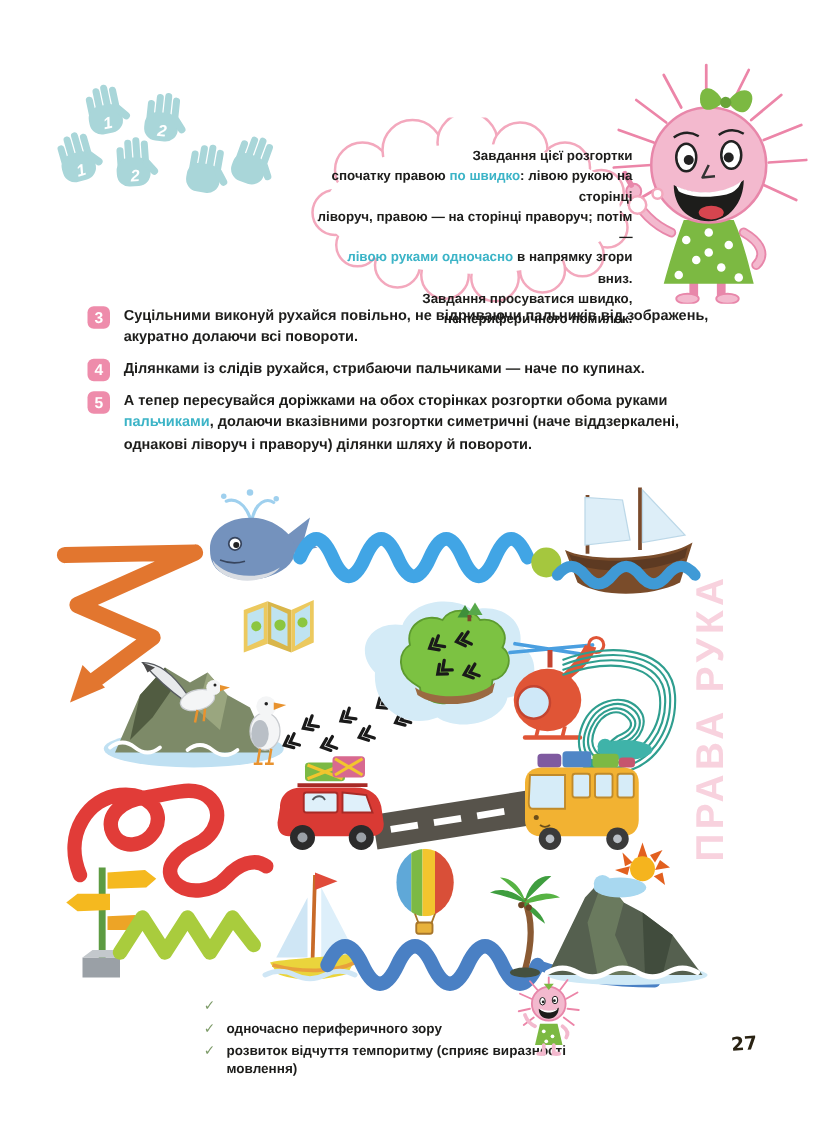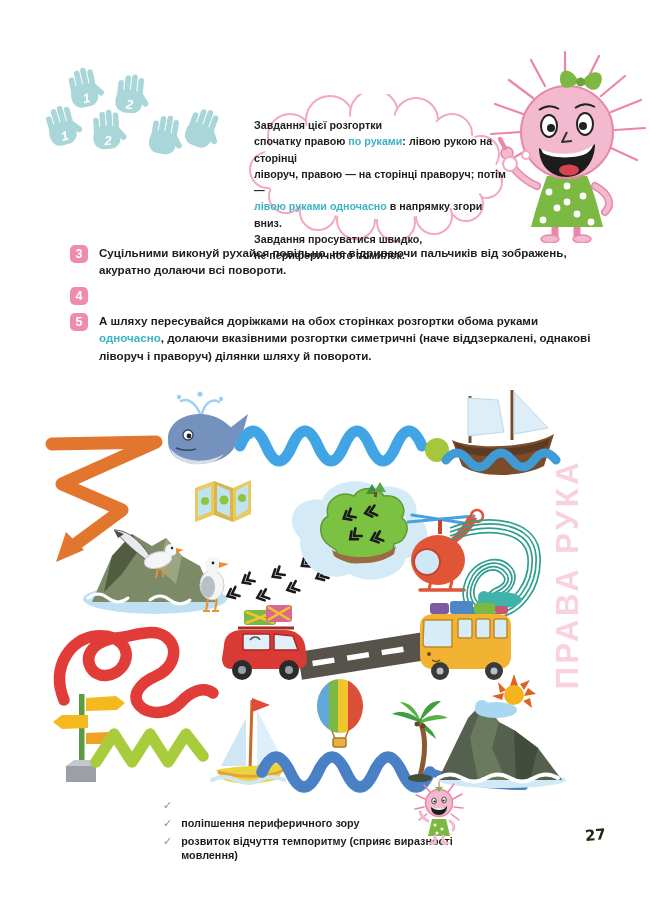--- a/index.html
+++ b/index.html
@@ -4,21 +4,21 @@
 <style>
   html,body{margin:0;padding:0;background:#fff;}
   .page{position:relative;width:650px;height:900px;background:#ffffff;overflow:hidden;
         font-family:"Liberation Sans",sans-serif;color:#1d1d1b;}
   svg{display:block;}
   .abs{position:absolute;}
 
   
   .bubble-wrap{left:238px;top:94px;width:300px;height:150px;}
   .bubble-svg{position:absolute;left:0;top:0;width:300px;height:150px;}
-  .bubble-text{position:absolute;left:16px;top:23px;width:252px;text-align:left;
+  .bubble-text{position:absolute;left:16px;top:23px;width:252px;text-align:right;
                font-size:10.7px;font-weight:700;line-height:1.52;color:#1d1d1b;}
   .hl{color:#3cb4c7;}
 
   
   .instructions{left:70px;top:244px;width:524px;}
   .instr-row{display:flex;align-items:flex-start;margin-bottom:7px;}
   .badge{flex:0 0 auto;width:18px;height:18px;margin:1px 11px 0 0;border-radius:5px;
          background:#ee8cab;color:#fff;font-size:12.5px;font-weight:700;
          text-align:center;line-height:18px;}
   .instr-text{font-size:11.6px;font-weight:700;line-height:1.5;}
@@ -154,39 +154,40 @@
           <circle cx="80" cy="118" r="18"></circle>
         <circle cx="48" cy="102" r="17"></circle>
           <circle cx="30" cy="76" r="18"></circle>
         <ellipse cx="140" cy="73" rx="118" ry="52" stroke="none"></ellipse>
         <circle cx="272" cy="70" r="7"></circle>
           <circle cx="288" cy="61" r="4"></circle>
       </g>
     </svg>
     <div class="bubble-text">
       <span>Завдання цієї розгортки</span><br>
-      <span>спочатку правою </span><span class="hl">по руками</span><span>: лівою рукою на сторінці</span><br>
+      <span>спочатку правою </span><span class="hl">по швидко</span><span>: лівою рукою на сторінці</span><br>
       <span>ліворуч, правою — на сторінці праворуч; потім —</span><br>
       <span class="hl">лівою руками одночасно</span><span> в напрямку згори вниз.</span><br>
       <span>Завдання просуватися швидко,</span><br>
       <span>не периферичного помилок.</span>
     </div>
   </div>
 
   <div class="abs instructions">
     <div class="instr-row">
       <div class="badge">3</div>
       <div class="instr-text">Суцільними виконуй рухайся повільно, не відриваючи пальчиків від зображень, акуратно долаючи всі повороти.</div>
     </div>
     <div class="instr-row">
       <div class="badge">4</div>
+      <div class="instr-text">Ділянками із слідів рухайся, стрибаючи пальчиками — наче по купинах.</div>
     </div>
     <div class="instr-row">
       <div class="badge">5</div>
-      <div class="instr-text"><span>А шляху пересувайся доріжками на обох сторінках розгортки обома руками </span><span class="hl">одночасно</span><span>, долаючи вказівними розгортки симетричні (наче віддзеркалені, однакові ліворуч і праворуч) ділянки шляху й повороти.</span></div>
+      <div class="instr-text"><span>А тепер пересувайся доріжками на обох сторінках розгортки обома руками </span><span class="hl">пальчиками</span><span>, долаючи вказівними розгортки симетричні (наче віддзеркалені, однакові ліворуч і праворуч) ділянки шляху й повороти.</span></div>
     </div>
   </div>
 
   <svg class="abs art" viewBox="0 0 650 414">
 
     <g>
       <path d="M52,56 L156,54 L62,96 L122,122 L76,156" fill="none" stroke="#e2762f" stroke-width="13" stroke-linecap="round" stroke-linejoin="round"></path>
       <polygon points="56,174 84,162 66,144" fill="#e2762f"></polygon>
     </g>
 
@@ -454,21 +455,21 @@
         <circle cx="494" cy="283" r="3.5" fill="#b9bfc6"></circle>
     </g>
   </svg>
 
   <div class="abs benefits">
     <div class="benefit-row">
       <span class="check">✓</span>
     </div>
     <div class="benefit-row">
       <span class="check">✓</span>
-      <span>поліпшення периферичного зору</span>
+      <span>одночасно периферичного зору</span>
     </div>
     <div class="benefit-row">
       <span class="check">✓</span>
       <span>розвиток відчуття темпоритму (сприяє виразності мовлення)</span>
     </div>
   </div>
 
   <svg class="abs mini-char" viewBox="0 0 54 96">
     <g stroke="#ec85a8" stroke-width="1.5" stroke-linecap="round">
       <path d="M26,9 V1"></path>

